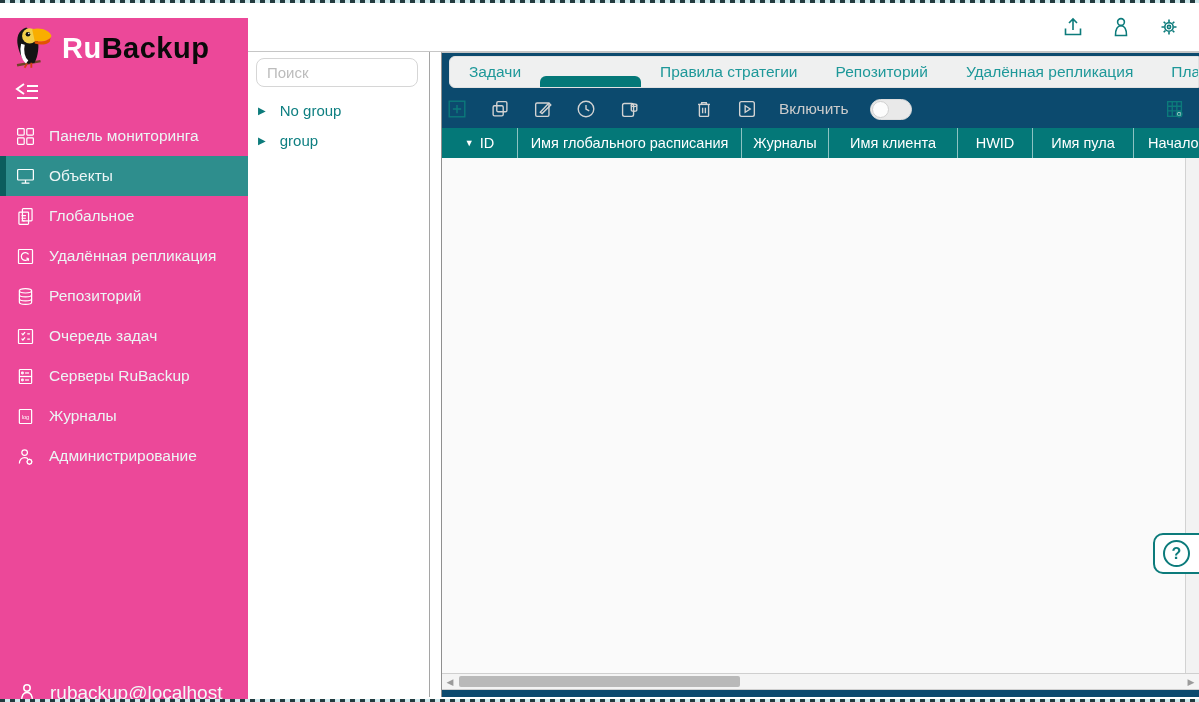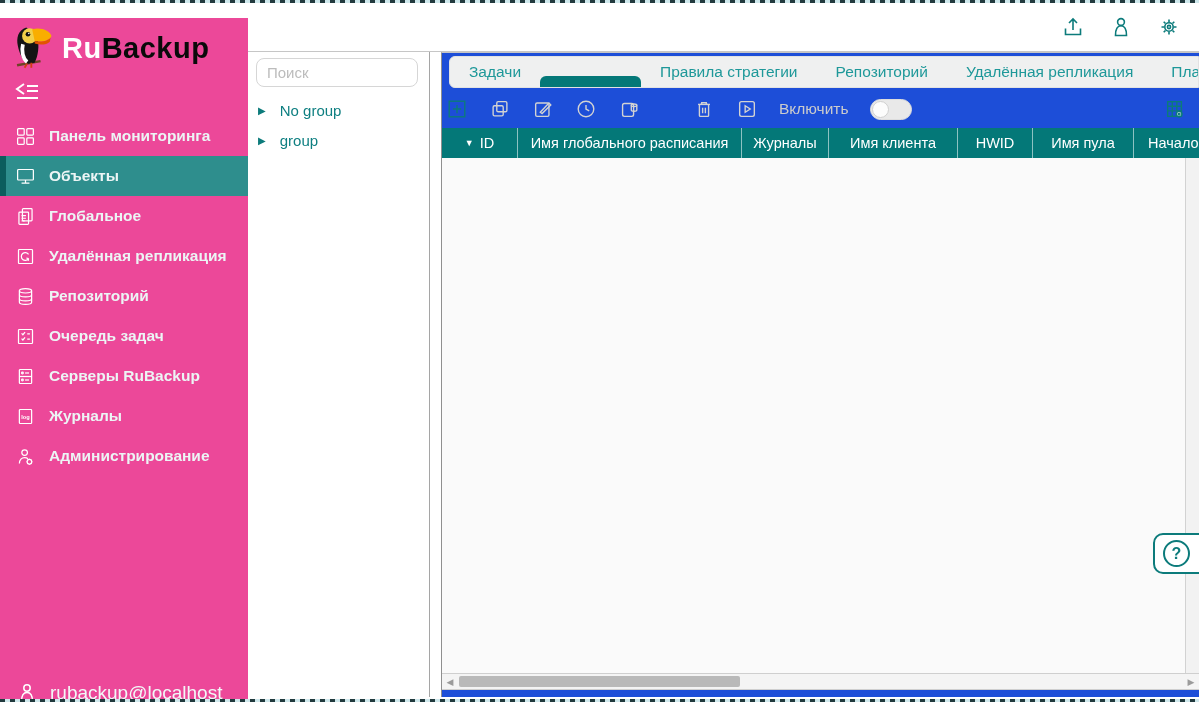--- a/index.html
+++ b/index.html
@@ -12,21 +12,21 @@
   .marquee.top { top:0; } .marquee.bottom { bottom:0; }
 
   
   .sidebar { position:absolute; left:0; top:18px; width:248px; height:694px; background:#ec4899; color:#eef6f6; }
   .logo-row { display:flex; align-items:center; gap:8px; padding:8px 0 0 12px; height:52px; }
   .logo-text { font-size:29px; font-weight:bold; letter-spacing:.5px; }
   .logo-text .ru { color:#ffffff; } .logo-text .backup { color:#0a0a0a; }
   .collapse-btn { margin:10px 0 0 14px; width:26px; height:24px; cursor:pointer; }
   .nav { margin-top:12px; }
   .nav-item { position:relative; display:flex; align-items:center; gap:13px; height:40px; padding-left:15px;
-    font-size:15.5px; cursor:pointer; color:#ecf5f5;font-weight:bold; }
+    font-size:15.5px; cursor:pointer; color:#ecf5f5; }
   .nav-item.sel { background:#2e8e8d; }
   .nav-item.sel::before { content:""; position:absolute; left:0; top:0; bottom:0; width:6px; background:#0b5d5d; }
   .nico { width:21px; height:21px; flex:0 0 21px; display:flex; align-items:center; justify-content:center; }
   .nico svg { width:21px; height:21px; stroke:#ffffff; fill:none; stroke-width:1.4; }
   .sidebar-user { position:absolute; left:0; bottom:8px; display:flex; align-items:center; gap:14px; padding-left:18px; font-size:19px; color:#f2f8f8; }
   .sidebar-user svg { width:18px; height:20px; stroke:#fff; fill:none; stroke-width:1.5; }
 
   
   .top-header { position:absolute; left:248px; top:3px; width:951px; height:49px; background:#ffffff;
     border-bottom:1px solid #c6c6c6; display:flex; align-items:center; justify-content:flex-end; gap:24px; padding-right:18px; }
@@ -36,21 +36,21 @@
   
   .groups-panel { position:absolute; left:248px; top:52px; width:182px; height:645px; background:#ffffff; border-right:1px solid #a5a5a5; }
   .search-input { display:block; margin:6px 0 0 8px; width:162px; height:29px; border:1px solid #d6d6d6; border-radius:8px;
     padding:0 10px; font-size:15px; color:#333; outline:none; font-family:inherit; }
   .search-input::placeholder { color:#bcbcbc; }
   .tree { margin-top:8px; }
   .tree-item { display:flex; align-items:center; gap:14px; height:30px; padding-left:10px; color:#0e7f81; font-size:15px; cursor:pointer; }
   .tree-arrow { color:#0c7b7b; font-size:10px; }
 
   
-  .main-panel { position:absolute; left:441px; top:52px; width:758px; height:645px; background:#1d4ed8;
+  .main-panel { position:absolute; left:441px; top:52px; width:758px; height:645px; background:#0c4a6e;
     border-left:1px solid #8f8f8f; border-top:1px solid #c6c6c6; }
   .tabs-row { position:absolute; left:7px; top:3px; right:0; height:32px; display:flex; align-items:center;
     background:#eff0f0; border:1px solid #e2e2e2; border-radius:6px 0 0 6px; overflow:hidden; white-space:nowrap; }
   .tab { padding:0 19px; height:32px; line-height:32px; font-size:15.5px; color:#1e9899; cursor:pointer; white-space:nowrap; }
   .tab.sel { background:#047878; color:#ffffff; border-radius:6px;margin-top:40px; }
 
   .toolbar { position:absolute; left:4px; top:38px; right:0; height:36px; display:flex; align-items:center; gap:21px; }
   .tbtn { width:22px; height:22px; cursor:pointer; }
   .tbtn svg { width:22px; height:22px; fill:none; stroke-width:1.5; }
   .tbtn.on svg { stroke:#0c7b7b; }

